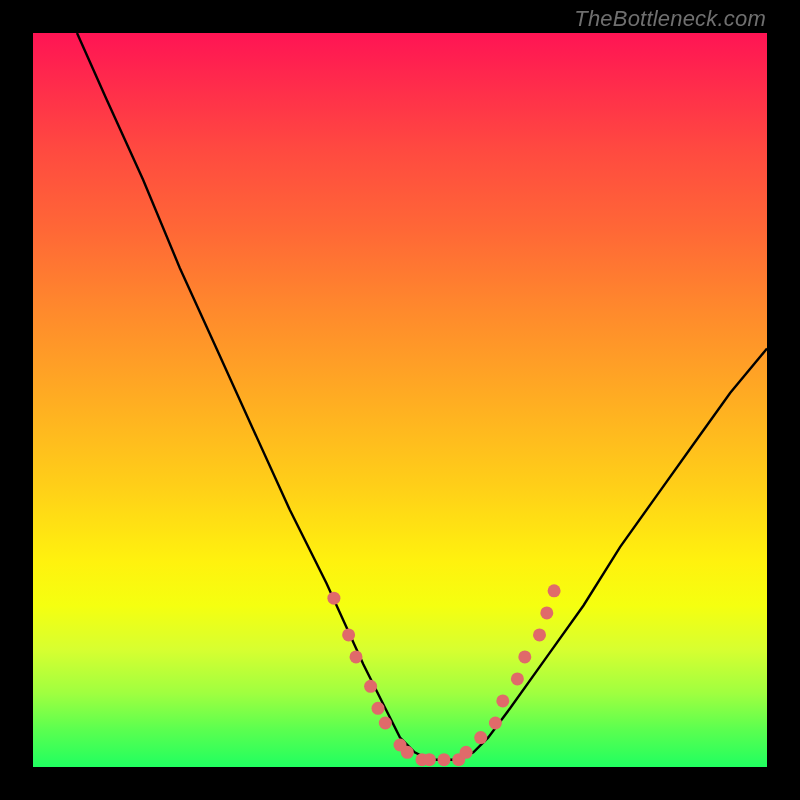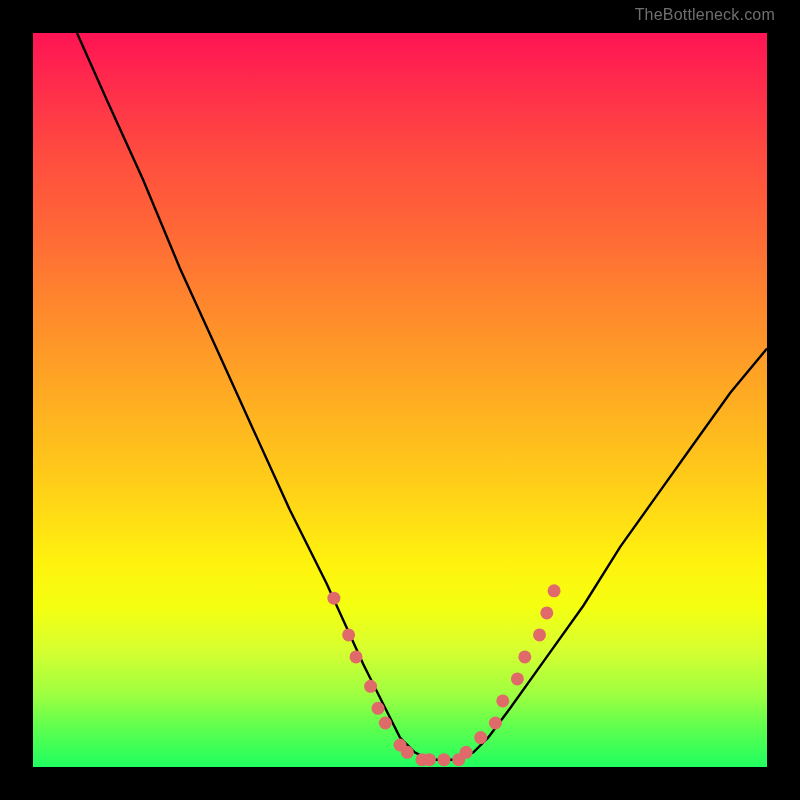--- a/index.html
+++ b/index.html
@@ -38,26 +38,27 @@
       #f5ff10 78%,
       #d7ff30 84%,
       #9fff40 90%,
       #5aff50 95%,
       #20ff60 100%
     );
   }
   .watermark {
     position: absolute;
     top: 6px;
-    right: 25px;
+    right: 34px;
     color: #6f6f6f;
-    font-size: 16px;
+    font-size: 22px;
     font-weight: 500;
     letter-spacing: 0.2px;
     user-select: none;
+    font-style: italic;
   }
   svg.curve {
     position: absolute;
     left: 0;
     top: 0;
     width: 734px;
     height: 734px;
     overflow: visible;
   }
 </style>

